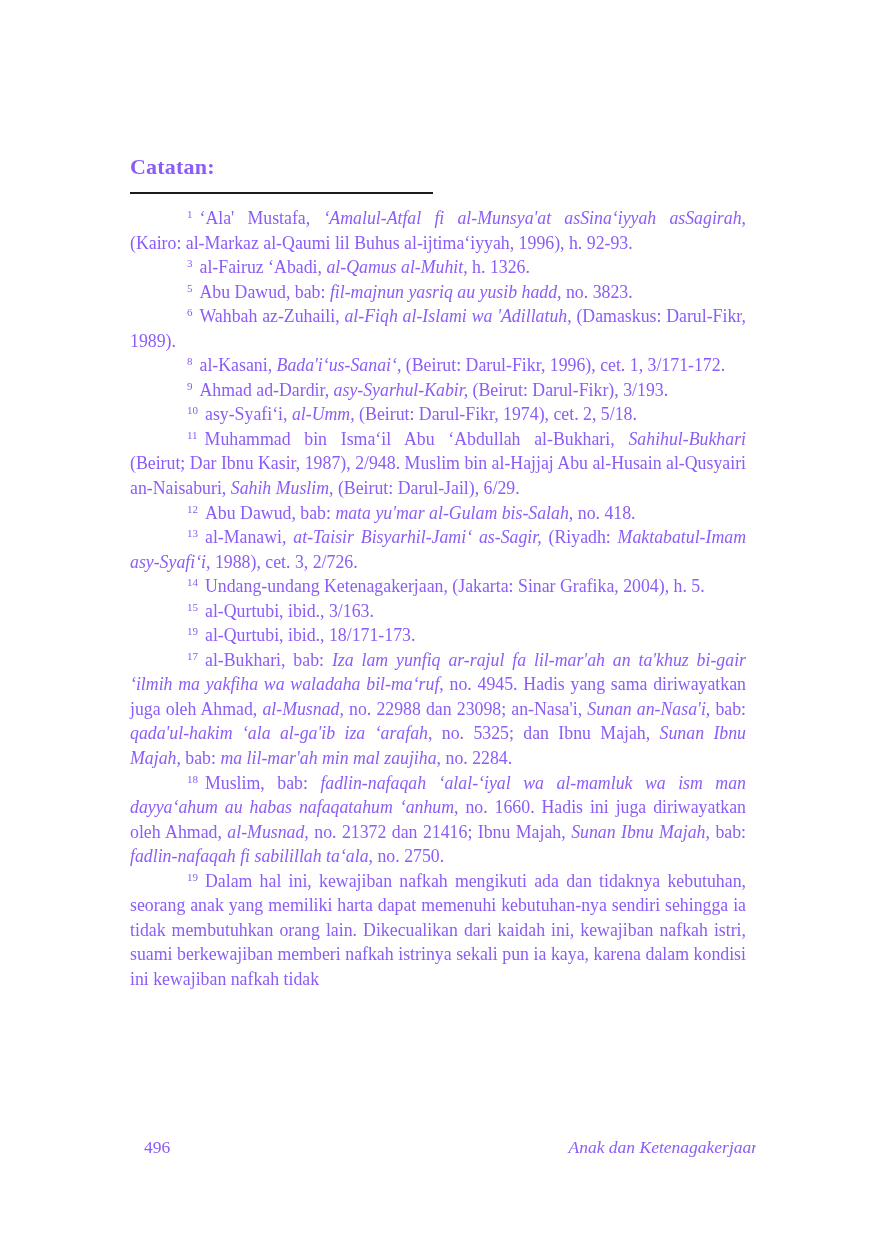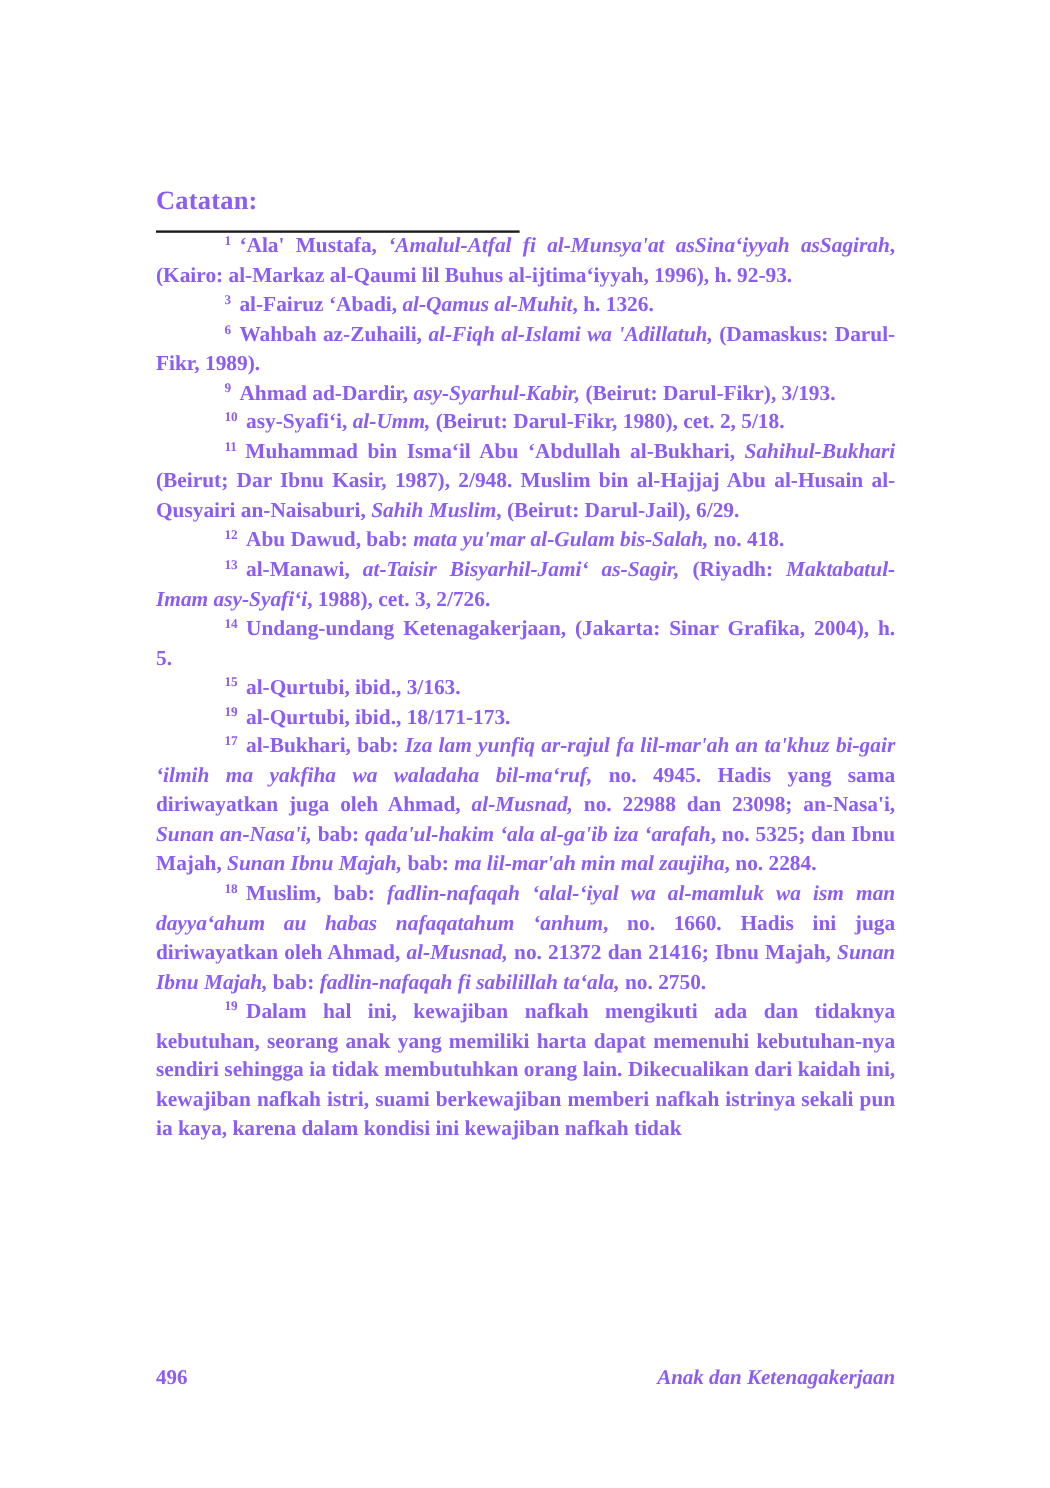--- a/index.html
+++ b/index.html
@@ -30,66 +30,66 @@
     position: absolute;
     left: 130px;
     top: 171px;
     width: 303px;
     height: 2px;
     background: #1c1c1c;
   }
   .notes {
     position: absolute;
     left: 130px;
-    top: 171px;
+    top: 185px;
     width: 616px;
     font-size: 17.8px;
     line-height: 24.55px;
     text-align: justify;
-    font-weight: bold;
   }
   .note {
     margin: 0;
     text-indent: 57px;
   }
   .note sup {
     font-size: 11px;
     line-height: 0;
     margin-right: 7px;
     vertical-align: baseline;
     position: relative;
     top: -6px;
   }
   .footer {
     position: absolute;
-    left: 130px;
+    left: 144px;
     top: 1116px;
     width: 616px;
     display: flex;
     justify-content: space-between;
     align-items: flex-end;
     font-size: 17.5px;
-    font-weight: bold;
   }
   .running-title {
     font-style: italic;
   }
 </style>
 </head>
 <body>
 
 <div class="page">
   <h1 class="heading">Catatan:</h1>
   <div class="rule"></div>
   <div class="notes">
       <p class="note"><sup>1</sup><span>‘Ala' Mustafa, </span><i>‘Amalul-Atfal fi al-Munsya'at asSina‘iyyah asSagirah</i><span>, (Kairo: al-Markaz al-Qaumi lil Buhus al-ijtima‘iyyah, 1996), h. 92-93.</span></p>
       <p class="note"><sup>3</sup><span>al-Fairuz ‘Abadi, </span><i>al-Qamus al-Muhit</i><span>, h. 1326.</span></p>
+      <p class="note"><sup>5</sup><span>Abu Dawud, bab: </span><i>fil-majnun yasriq au yusib hadd,</i><span> no. 3823.</span></p>
       <p class="note"><sup>6</sup><span>Wahbah az-Zuhaili, </span><i>al-Fiqh al-Islami wa 'Adillatuh,</i><span> (Damaskus: Darul-Fikr, 1989).</span></p>
+      <p class="note"><sup>8</sup><span>al-Kasani, </span><i>Bada'i‘us-Sanai‘,</i><span> (Beirut: Darul-Fikr, 1996), cet. 1, 3/171-172.</span></p>
       <p class="note"><sup>9</sup><span>Ahmad ad-Dardir, </span><i>asy-Syarhul-Kabir,</i><span> (Beirut: Darul-Fikr), 3/193.</span></p>
-      <p class="note"><sup>10</sup><span>asy-Syafi‘i, </span><i>al-Umm,</i><span> (Beirut: Darul-Fikr, 1980), cet. 2,  5/18.</span></p>
+      <p class="note"><sup>10</sup><span>asy-Syafi‘i, </span><i>al-Umm,</i><span> (Beirut: Darul-Fikr, 1974), cet. 2,  5/18.</span></p>
       <p class="note"><sup>11</sup><span>Muhammad bin Isma‘il Abu ‘Abdullah al-Bukhari, </span><i>Sahihul-Bukhari</i><span> (Beirut; Dar Ibnu Kasir, 1987), 2/948. Muslim bin al-Hajjaj Abu al-Husain al-Qusyairi an-Naisaburi, </span><i>Sahih Muslim</i><span>, (Beirut: Darul-Jail), 6/29.</span></p>
       <p class="note"><sup>12</sup><span>Abu Dawud, bab: </span><i>mata yu'mar al-Gulam bis-Salah,</i><span> no. 418.</span></p>
       <p class="note"><sup>13</sup><span>al-Manawi, </span><i>at-Taisir Bisyarhil-Jami‘ as-Sagir,</i><span> (Riyadh: </span><i>Maktabatul-Imam asy-Syafi‘i</i><span>, 1988), cet. 3, 2/726.</span></p>
       <p class="note"><sup>14</sup><span>Undang-undang Ketenagakerjaan, (Jakarta: Sinar Grafika, 2004), h. 5.</span></p>
       <p class="note"><sup>15</sup><span>al-Qurtubi, ibid., 3/163.</span></p>
       <p class="note"><sup>19</sup><span>al-Qurtubi, ibid., 18/171-173.</span></p>
       <p class="note"><sup>17</sup><span>al-Bukhari, bab: </span><i>Iza lam yunfiq ar-rajul fa lil-mar'ah an ta'khuz bi-gair ‘ilmih ma yakfiha wa waladaha bil-ma‘ruf,</i><span> no. 4945. Hadis yang sama diriwayatkan juga oleh Ahmad, </span><i>al-Musnad,</i><span> no. 22988 dan 23098; an-Nasa'i, </span><i>Sunan an-Nasa'i,</i><span> bab: </span><i>qada'ul-hakim ‘ala al-ga'ib iza ‘arafah</i><span>, no. 5325; dan Ibnu Majah, </span><i>Sunan Ibnu Majah,</i><span> bab: </span><i>ma lil-mar'ah min mal zaujiha</i><span>, no. 2284.</span></p>
       <p class="note"><sup>18</sup><span>Muslim, bab: </span><i>fadlin-nafaqah ‘alal-‘iyal wa al-mamluk wa ism man dayya‘ahum au habas nafaqatahum ‘anhum</i><span>, no. 1660. Hadis ini juga diriwayatkan oleh Ahmad, </span><i>al-Musnad,</i><span> no. 21372 dan 21416; Ibnu Majah, </span><i>Sunan Ibnu Majah,</i><span> bab: </span><i>fadlin-nafaqah fi sabilillah ta‘ala,</i><span> no. 2750.</span></p>
       <p class="note"><sup>19</sup><span>Dalam hal ini, kewajiban nafkah mengikuti ada dan tidaknya kebutuhan, seorang anak yang memiliki harta dapat memenuhi kebutuhan-nya sendiri sehingga ia tidak membutuhkan orang lain. Dikecualikan dari kaidah ini, kewajiban nafkah istri, suami berkewajiban memberi nafkah istrinya sekali pun ia kaya, karena dalam kondisi ini kewajiban nafkah tidak</span></p>
     </div>

